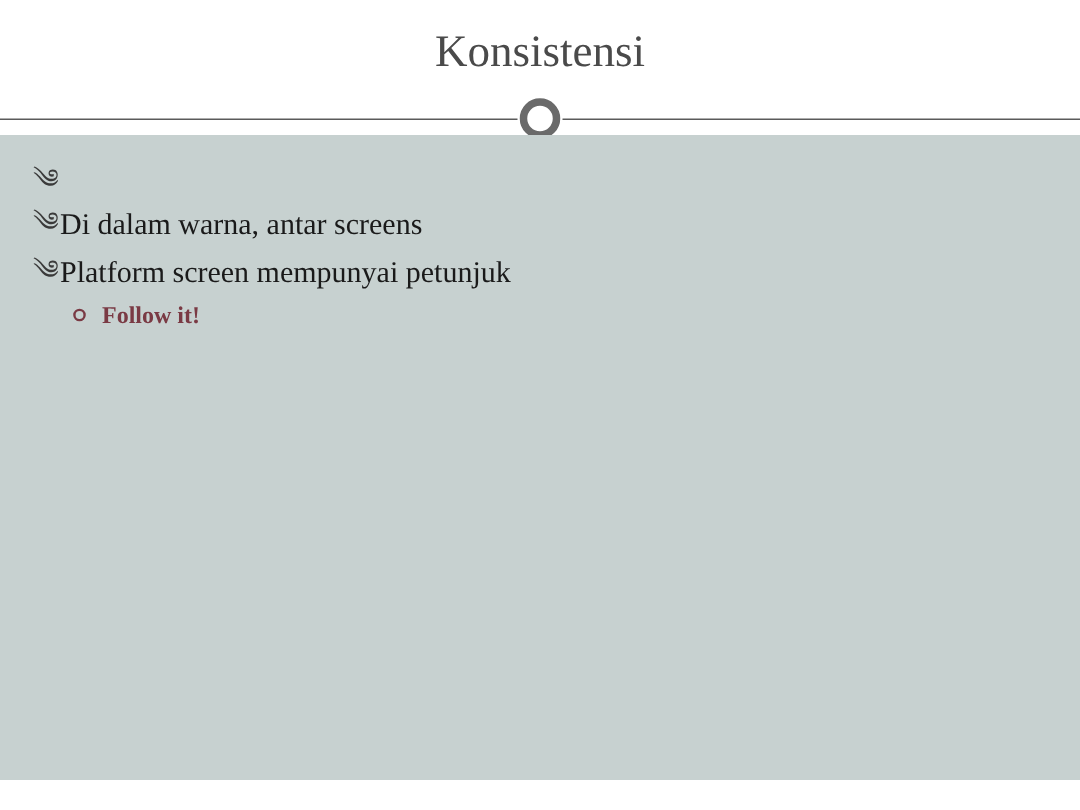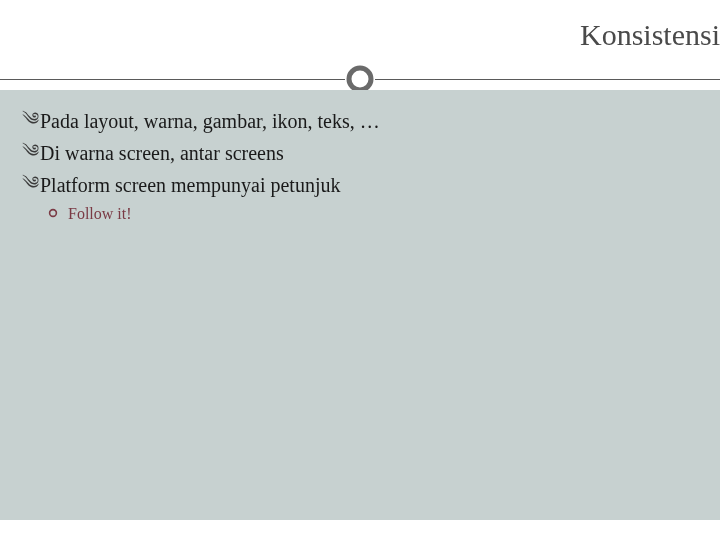--- a/index.html
+++ b/index.html
@@ -7,21 +7,21 @@
   .slide {
     width: 720px;
     height: 540px;
     background: #fff;
     position: relative;
     overflow: hidden;
   }
   .title-area {
     width: 100%;
     padding-top: 18px;
-    text-align: right;
+    text-align: center;
   }
   .title {
     font-size: 30px;
     color: #4a4a4a;
     font-weight: normal;
   }
   .divider-wrap {
     position: relative;
     width: 100%;
     height: 34px;
@@ -70,20 +70,21 @@
   }
   .bullet-text {
     font-size: 20px;
     color: #1a1a1a;
     line-height: 1.3;
   }
   .sub-list {
     list-style: none;
     margin-left: 26px;
     margin-top: 6px;
+    font-weight: bold;
   }
   .sub-item {
     display: flex;
     align-items: flex-start;
   }
   .sub-icon {
     flex: 0 0 auto;
     width: 16px;
     height: 18px;
     display: flex;
@@ -112,25 +113,24 @@
       <svg width="30" height="30" viewBox="0 0 30 30">
         <circle cx="15" cy="15" r="11" fill="#fff" stroke="#6a6a6a" stroke-width="5"></circle>
       </svg>
     </div>
   </div>
 
   <div class="body-area">
     <ul class="bullet-list">
       <li class="bullet-item">
         <span class="bullet-icon">༄</span>
-        <span class="bullet-text">Pada layout, warna, gambar, ikon, teks, …</span>
       </li>
       <li class="bullet-item">
         <span class="bullet-icon">༄</span>
-        <span class="bullet-text">Di warna screen, antar screens</span>
+        <span class="bullet-text">Di dalam warna, antar screens</span>
       </li>
       <li class="bullet-item">
         <span class="bullet-icon">༄</span>
         <span class="bullet-text">Platform screen mempunyai petunjuk</span>
       </li>
     </ul>
     <ul class="sub-list">
       <li class="sub-item">
         <span class="sub-icon">
           <svg width="10" height="10" viewBox="0 0 10 10">

